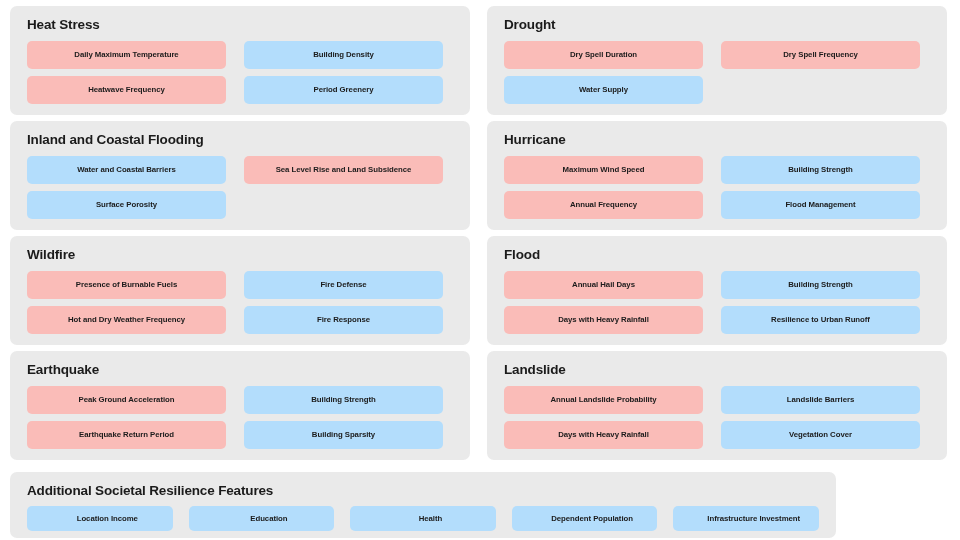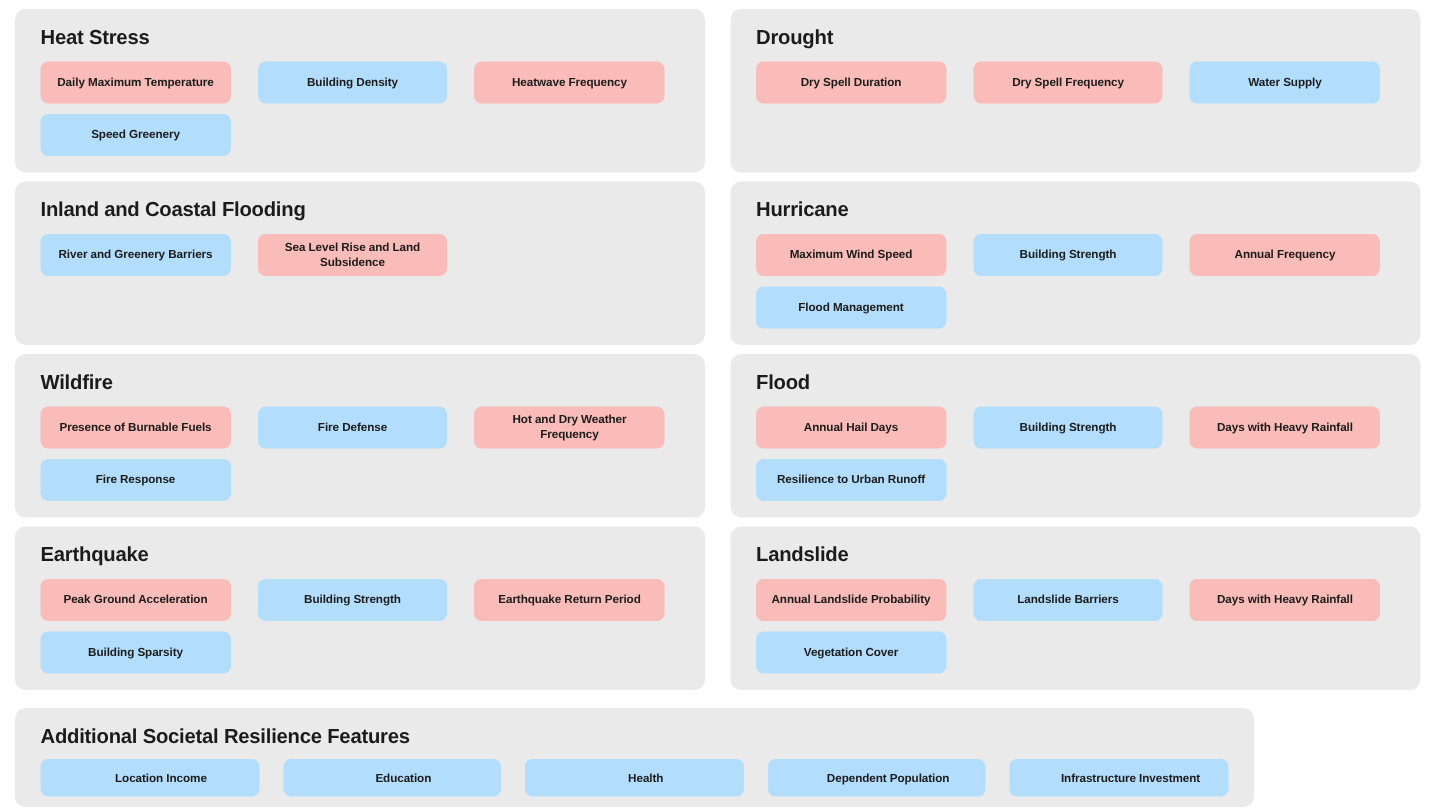--- a/index.html
+++ b/index.html
@@ -42,21 +42,21 @@
     font-weight: bold;
     color: #1b1b1b;
     letter-spacing: -0.15px;
     line-height: 17px;
     margin-bottom: 8px;
     white-space: nowrap;
   }
 
   .chip-grid {
     display: grid;
-    grid-template-columns: 1fr 1fr 1fr;
+    grid-template-columns: 1fr 1fr;
     column-gap: 18px;
     row-gap: 7px;
   }
 
   .chip {
     height: 28px;
     border-radius: 5px;
     display: flex;
     align-items: center;
     justify-content: center;
@@ -100,38 +100,39 @@
 <div id="page">
 
   <div class="hazard-grid">
 
     <div class="card">
       <div class="card-title">Heat Stress</div>
       <div class="chip-grid">
         <div class="chip hazard">Daily Maximum Temperature</div>
         <div class="chip resil">Building Density</div>
         <div class="chip hazard">Heatwave Frequency</div>
-        <div class="chip resil">Speed Greenery</div>
+        <div class="chip resil">Period Greenery</div>
       </div>
     </div>
 
     <div class="card">
       <div class="card-title">Drought</div>
       <div class="chip-grid">
         <div class="chip hazard">Dry Spell Duration</div>
         <div class="chip hazard">Dry Spell Frequency</div>
         <div class="chip resil">Water Supply</div>
       </div>
     </div>
 
     <div class="card">
       <div class="card-title">Inland and Coastal Flooding</div>
       <div class="chip-grid">
-        <div class="chip resil">River and Greenery Barriers</div>
+        <div class="chip resil">Water and Coastal Barriers</div>
         <div class="chip hazard">Sea Level Rise and Land Subsidence</div>
+        <div class="chip resil">Surface Porosity</div>
       </div>
     </div>
 
     <div class="card">
       <div class="card-title">Hurricane</div>
       <div class="chip-grid">
         <div class="chip hazard">Maximum Wind Speed</div>
         <div class="chip resil">Building Strength</div>
         <div class="chip hazard">Annual Frequency</div>
         <div class="chip resil">Flood Management</div>

